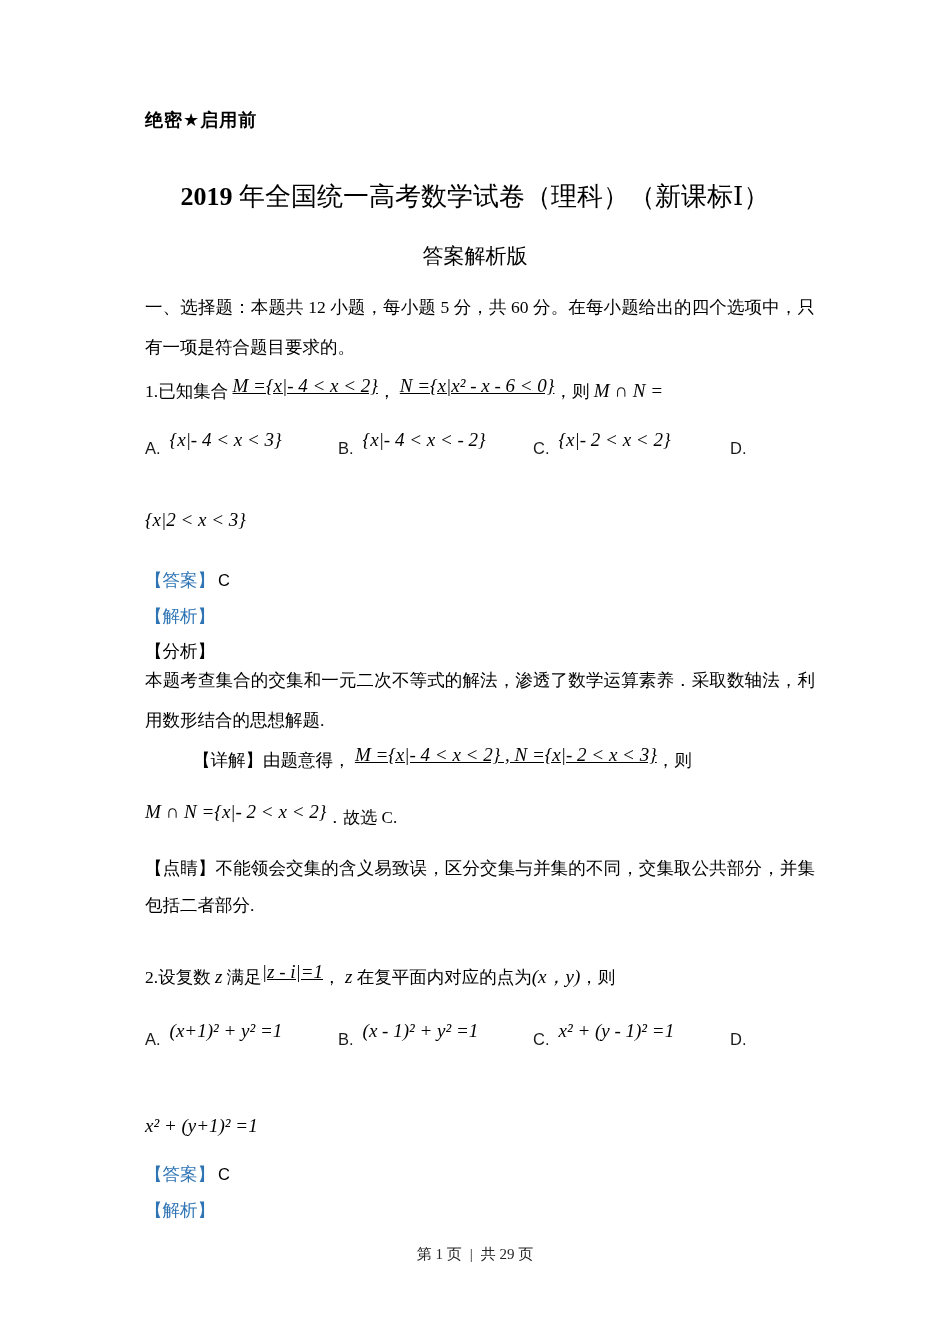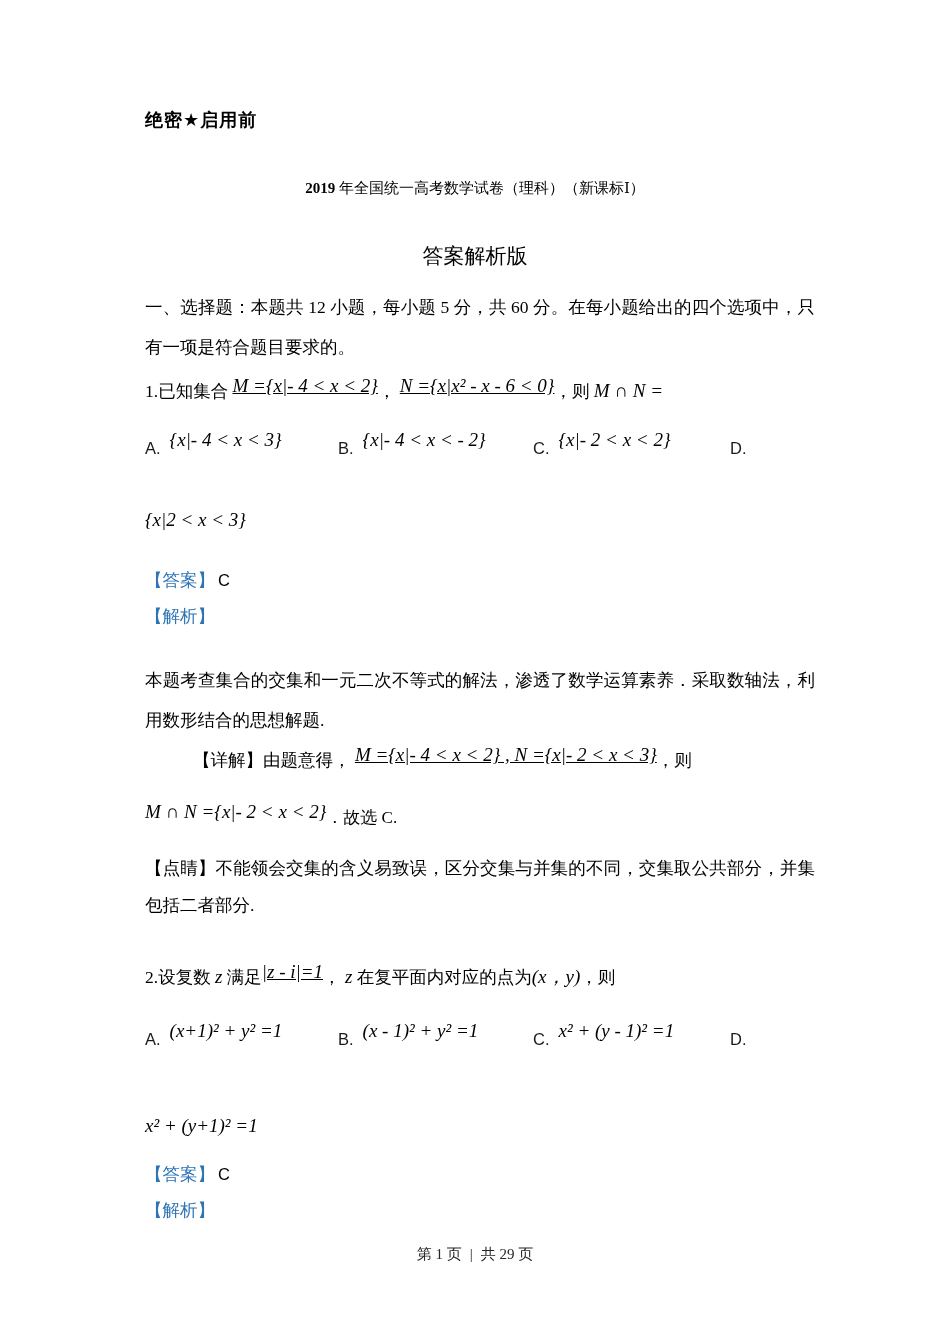--- a/index.html
+++ b/index.html
@@ -19,21 +19,21 @@
     top: 108px;
     font-family: "Liberation Sans", "DejaVu Sans", sans-serif;
     font-weight: bold;
     font-size: 18px;
     letter-spacing: 1px;
   }
 
   .title {
     top: 179px; left: 0; right: 0;
     text-align: center;
-    font-size: 15px;
+    font-size: 26px;
     margin: 0;
     font-weight: normal;
   }
   .title .year { font-weight: bold; font-family: "Liberation Serif", serif; }
 
   .subtitle {
     top: 242px; left: 0; right: 0;
     text-align: center;
     font-size: 21px;
     margin: 0;
@@ -142,20 +142,21 @@
   <p class="abs body-text q1-d-line">
     <span class="math">{x|2 &lt; x &lt; 3}</span>
   </p>
 
   <p class="abs body-text q1-answer">
     <span class="blue">【答案】</span><span class="ans-value">C</span>
   </p>
   <p class="abs body-text q1-jiexi">
     <span class="blue">【解析】</span>
   </p>
+  <p class="abs body-text q1-fenxi-label">【分析】</p>
   <p class="abs body-text justify q1-fenxi-text">本题考查集合的交集和一元二次不等式的解法，渗透了数学运算素养．采取数轴法，利用数形结合的思想解题.</p>
 
   <p class="abs body-text q1-xiangjie">
     <span>【详解】</span><span>由题意得，</span>
     <span class="math mraise">M ={x|- 4 &lt; x &lt; 2} , N ={x|- 2 &lt; x &lt; 3}</span><span>，则</span>
   </p>
   <p class="abs body-text q1-mn-line">
     <span class="math">M ∩ N ={x|- 2 &lt; x &lt; 2}</span><span class="tail-low">．故选 C.</span>
   </p>
 

